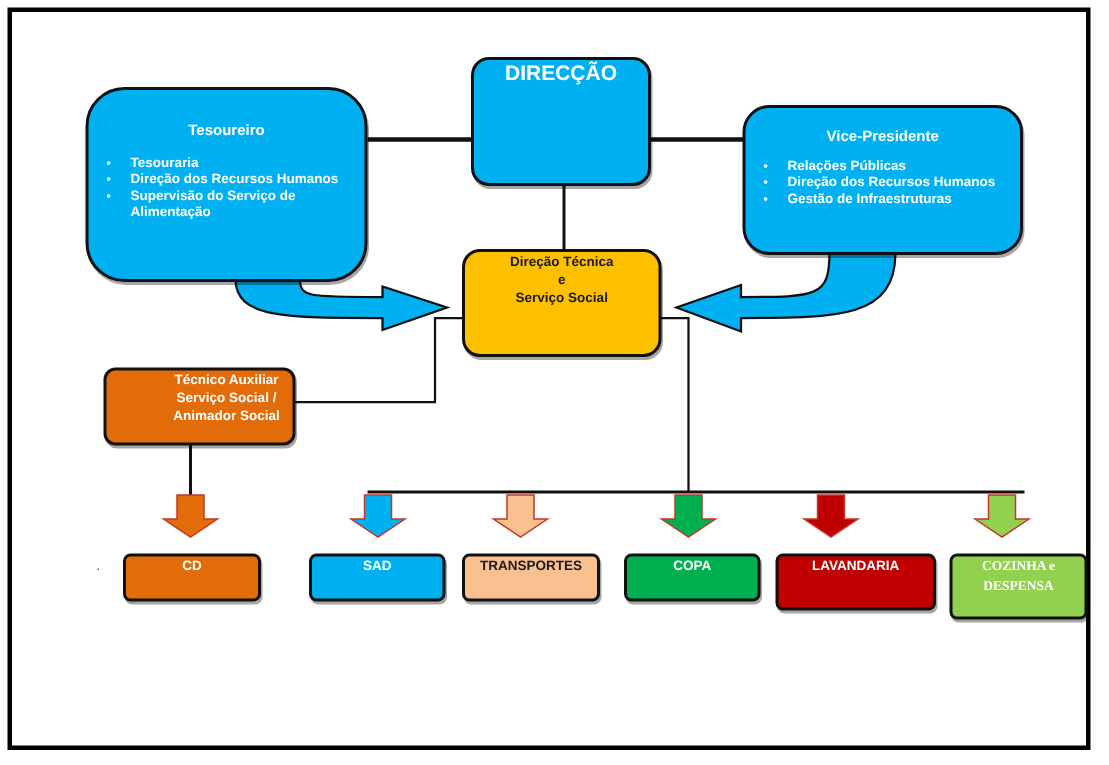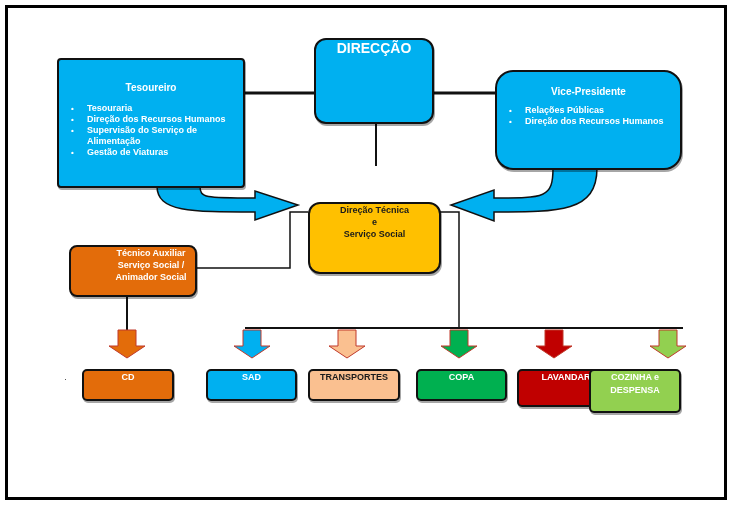--- a/index.html
+++ b/index.html
@@ -48,43 +48,43 @@
   <g id="dept-arrows">
       <path d="M118,330 L136,330 L136,346 L145,346 L127,358 L109,346 L118,346 Z" fill="#e36c0a" stroke="#c0392b" stroke-width="1"></path>
       <path d="M243,330 L261,330 L261,346 L270,346 L252,358 L234,346 L243,346 Z" fill="#00b0f0" stroke="#c0392b" stroke-width="1"></path>
       <path d="M338,330 L356,330 L356,346 L365,346 L347,358 L329,346 L338,346 Z" fill="#fac090" stroke="#c0392b" stroke-width="1"></path>
       <path d="M450,330 L468,330 L468,346 L477,346 L459,358 L441,346 L450,346 Z" fill="#00b050" stroke="#c0392b" stroke-width="1"></path>
       <path d="M545,330 L563,330 L563,346 L572,346 L554,358 L536,346 L545,346 Z" fill="#c00000" stroke="#c0392b" stroke-width="1"></path>
       <path d="M659,330 L677,330 L677,346 L686,346 L668,358 L650,346 L659,346 Z" fill="#92d050" stroke="#c0392b" stroke-width="1"></path>
     </g>
 </svg>
 
-<div class="box blue" style="left:57px; top:58px; width:188px; height:130px; border-radius:4px; justify-content:flex-start; padding-top:22px;">
+<div class="box blue" style="left:57px; top:58px; width:188px; height:130px; border-radius:26px; justify-content:flex-start; padding-top:22px;">
   <div class="box-title">Tesoureiro</div>
   <ul>
     <li>Tesouraria</li>
     <li>Direção dos Recursos Humanos</li>
     <li style="padding-right:40px;">Supervisão do Serviço de Alimentação</li>
-    <li>Gestão de Viaturas</li>
   </ul>
 </div>
 
 <div class="box blue" style="left:314px; top:38px; width:120px; height:86px; border-radius:12px;">
   <div class="dir-label">DIRECÇÃO</div>
 </div>
 
 <div class="box blue" style="left:495px; top:70px; width:187px; height:100px; border-radius:18px; justify-content:flex-start; padding-top:14px;">
   <div class="box-title" style="margin-bottom:8px;">Vice-Presidente</div>
   <ul>
     <li>Relações Públicas</li>
     <li>Direção dos Recursos Humanos</li>
+    <li>Gestão de Infraestruturas</li>
   </ul>
 </div>
 
-<div class="box gold" style="left:308px; top:166px; width:133px; height:72px; border-radius:12px;margin-top:36px;">
+<div class="box gold" style="left:308px; top:166px; width:133px; height:72px; border-radius:12px;">
   <div class="small">Direção Técnica</div>
   <div class="small">e</div>
   <div class="small">Serviço Social</div>
 </div>
 
 <div class="box orange" style="left:69px; top:245px; width:128px; height:52px; border-radius:8px;padding-left:36px;">
   <div class="small">Técnico Auxiliar</div>
   <div class="small">Serviço Social /</div>
   <div class="small">Animador Social</div>
 </div>
@@ -100,17 +100,17 @@
     </div>
     <div class="box dept" style="left: 308px; top: 369px; width: 92px; height: 32px; background: rgb(250, 192, 144); color: rgb(26, 26, 26);">
       <div>TRANSPORTES</div>
     </div>
     <div class="box dept" style="left: 416px; top: 369px; width: 91px; height: 32px; background: rgb(0, 176, 80); color: rgb(255, 255, 255);">
       <div>COPA</div>
     </div>
     <div class="box dept" style="left: 517px; top: 369px; width: 107px; height: 38px; background: rgb(192, 0, 0); color: rgb(255, 255, 255);">
       <div>LAVANDARIA</div>
     </div>
-    <div class="box dept" style="left: 589px; top: 369px; width: 92px; height: 44px; background: rgb(146, 208, 80); color: rgb(255, 255, 255);">
+    <div class="box dept" style="left: 633px; top: 369px; width: 92px; height: 44px; background: rgb(146, 208, 80); color: rgb(255, 255, 255); font-family: Liberation Serif, serif;">
       <div>COZINHA e</div>
       <div>DESPENSA</div>
     </div>
   </div>
 
 </body></html>

